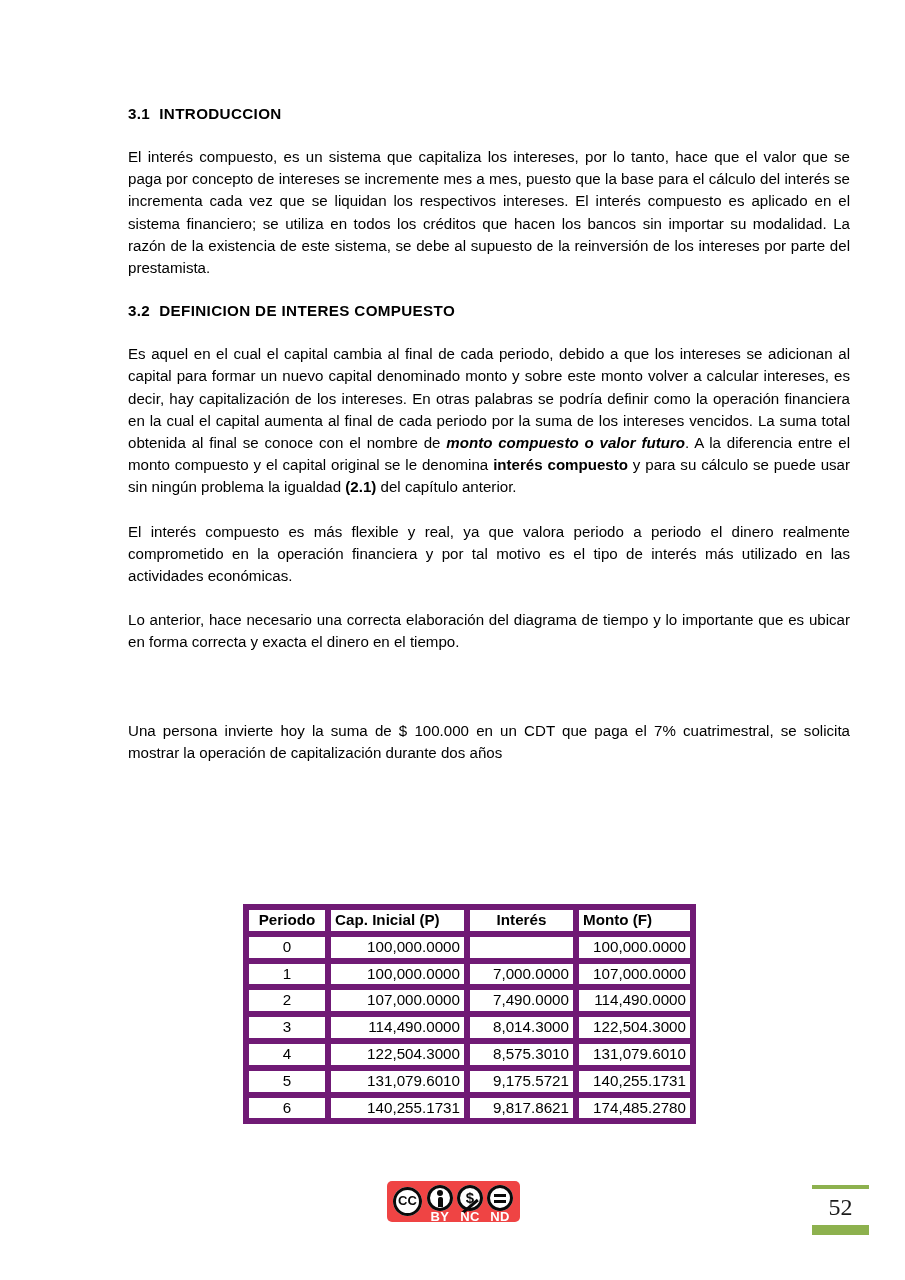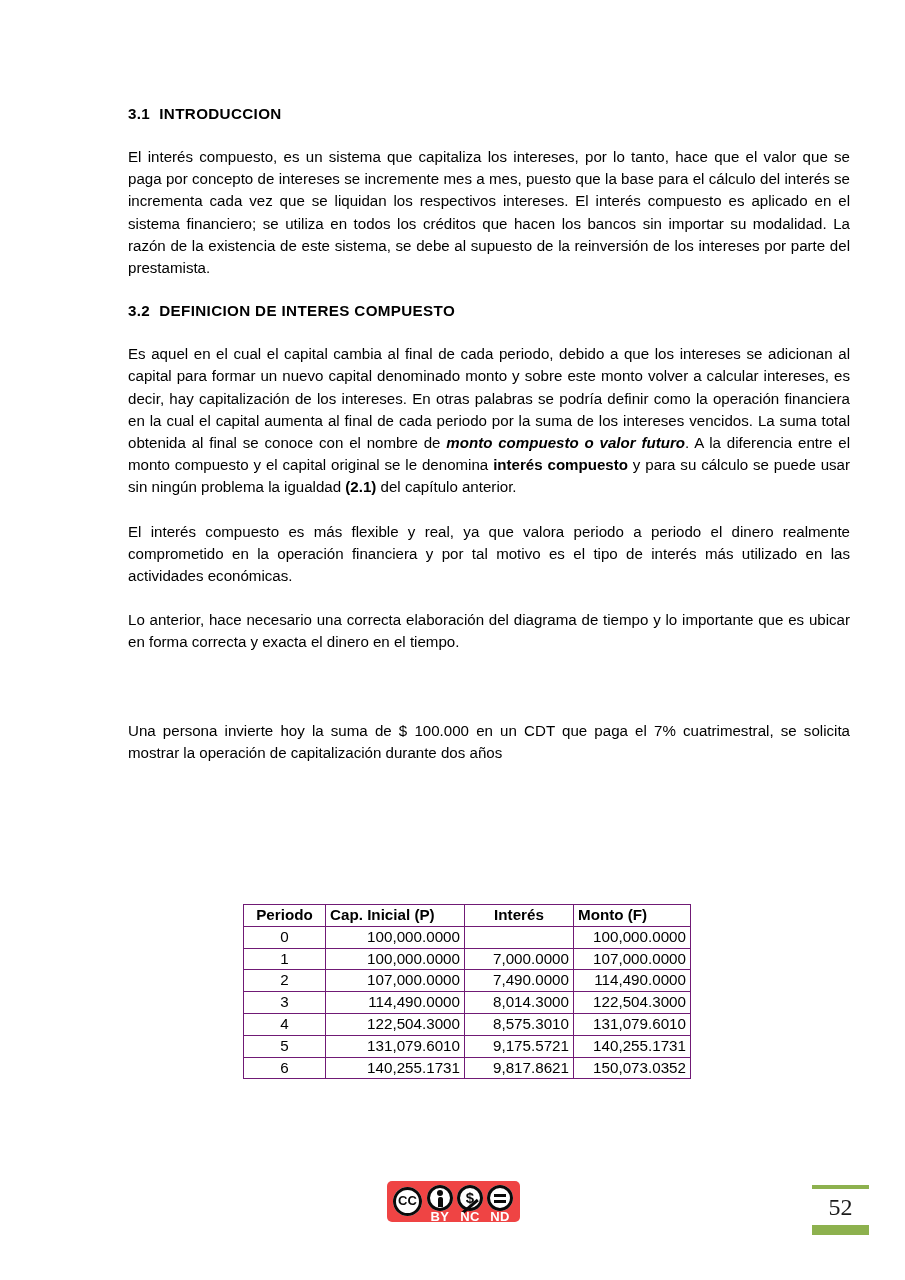--- a/index.html
+++ b/index.html
@@ -80,21 +80,21 @@
     width: 447px;
   }
   table.amort {
     border-collapse: collapse;
     width: 447px;
     font-size: 15.2px;
     table-layout: fixed;
   }
   table.amort th,
   table.amort td {
-    border: 1px solid #701a75;
+    border: 6px solid #701a75;
     padding: 0 4px;
     height: 20.8px;
     line-height: 20.8px;
     font-weight: normal;
   }
   table.amort th {
     font-weight: bold;
   }
   col.c-periodo { width: 82px; }
   col.c-cap     { width: 139px; }
@@ -274,21 +274,21 @@
         <tr>
           <td class="v-periodo">5</td>
           <td class="v-num">131,079.6010</td>
           <td class="v-num">9,175.5721</td>
           <td class="v-num">140,255.1731</td>
         </tr>
         <tr>
           <td class="v-periodo">6</td>
           <td class="v-num">140,255.1731</td>
           <td class="v-num">9,817.8621</td>
-          <td class="v-num">150,073.0352</td>
+          <td class="v-num">174,485.2780</td>
         </tr>
       </tbody>
     </table>
   </div>
 
   <div class="cc-badge">
     <div class="cc-inner">
 
       <div class="cc-circle" style="left:6px; top:6px; width:29px; height:29px;"></div>
       <div class="cc-ring" style="left:6px; top:6px; width:29px; height:29px;"></div>

